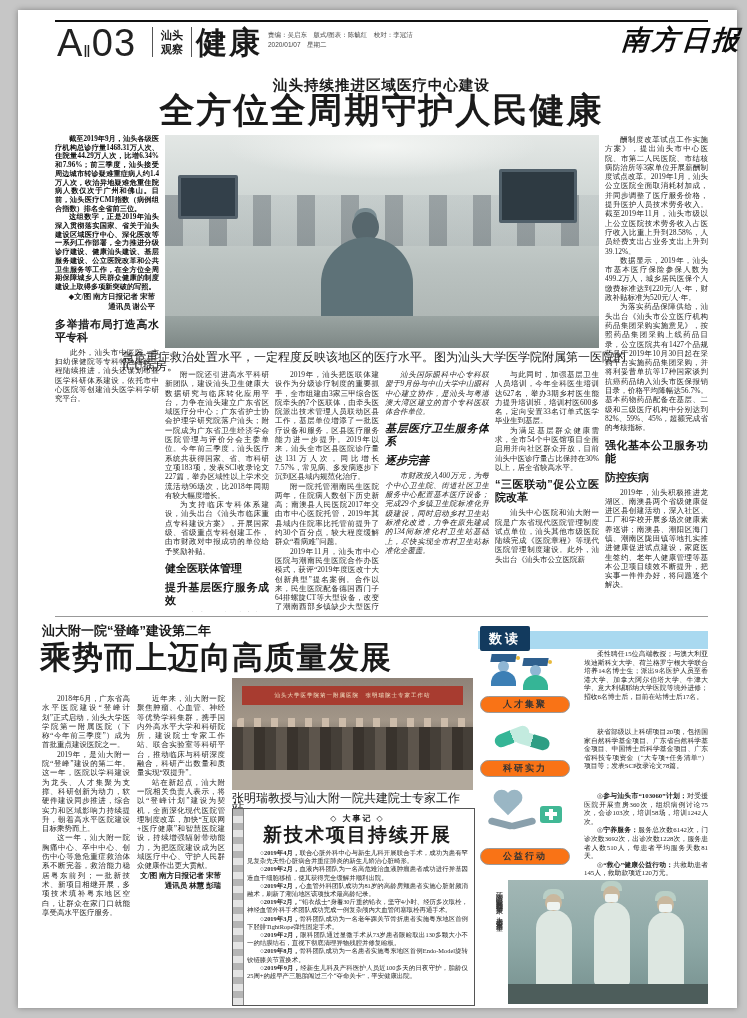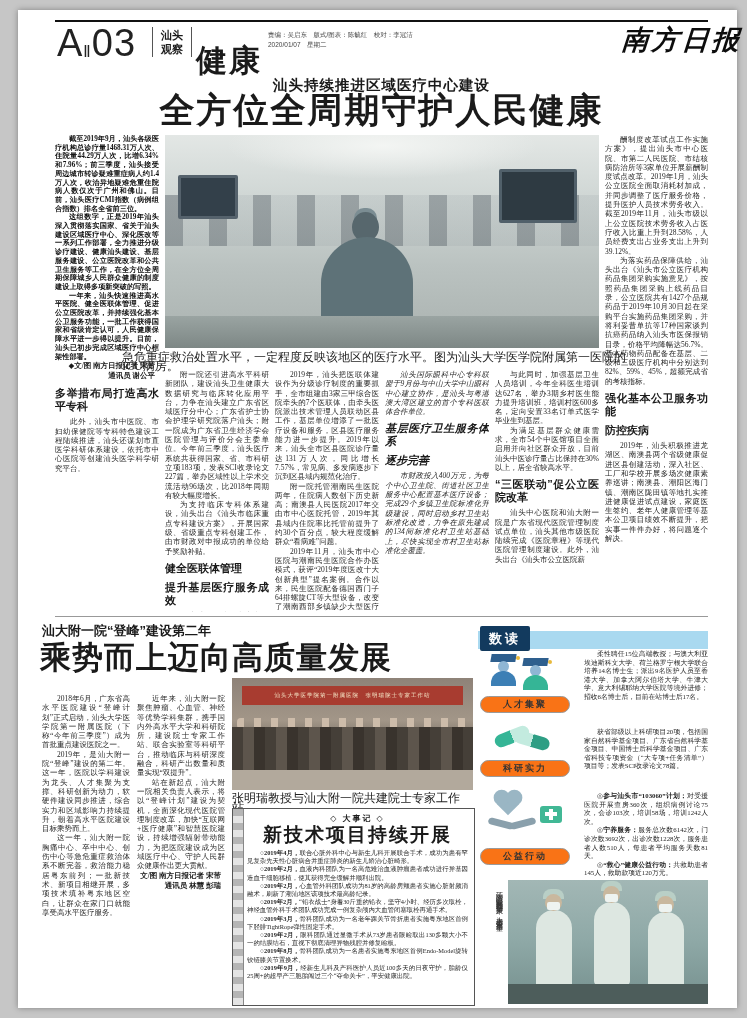--- a/index.html
+++ b/index.html
@@ -12,21 +12,21 @@
   .top-rule{left:55px;top:20px;width:653px;height:2px;background:#111;}
   .edition{left:57px;top:26px;display:flex;align-items:flex-end;
            font-family:"Liberation Sans","DejaVu Sans",sans-serif;color:#222;}
   .ed-a{font-size:38px;line-height:34px;font-weight:400;}
   .ed-r{font-size:15px;line-height:15px;margin:0 1px 1px 1px;}
   .ed-n{font-size:38px;line-height:34px;font-weight:300;letter-spacing:1px;}
   .sec-v{left:152px;top:27px;width:34px;font-family:"Liberation Sans","DejaVu Sans",sans-serif;
          font-size:11px;font-weight:700;line-height:14px;text-align:center;
          border-left:1px solid #555;border-right:1px solid #555;padding:1px 2px;}
   .topic{left:196px;top:22px;font-family:"Liberation Sans","DejaVu Sans",sans-serif;
-         font-size:31px;font-weight:900;letter-spacing:2px;margin-top:18px;}
+         font-size:31px;font-weight:900;letter-spacing:2px;}
   .credits{left:268px;top:30px;font-family:"Liberation Sans","DejaVu Sans",sans-serif;
            font-size:6.5px;line-height:10px;color:#444;}
   .brand{left:622px;top:22px;font-size:27px;font-weight:900;font-style:italic;
          letter-spacing:3px;color:#0d0d0d;transform:skewX(-4deg);}
   
   .a1-kicker{left:55px;top:76px;width:653px;text-align:center;font-size:14.5px;font-weight:700;
              font-family:"Liberation Sans","DejaVu Sans",sans-serif;letter-spacing:1px;}
   .a1-head{left:55px;top:92px;width:653px;text-align:center;font-size:35px;font-weight:900;
            letter-spacing:2px;line-height:38px;}
   .col{overflow:hidden;text-align:justify;}
@@ -142,21 +142,20 @@
       <div class="abs fig-head"></div>
       <div class="abs fig-body"></div>
     </div>
     <div class="abs icu-desk"></div>
   </div>
   <div class="abs caption" style="left:122px;top:353px;width:520px;">急危重症救治处置水平，一定程度反映该地区的医疗水平。图为汕头大学医学院附属第一医院的ICU病房。</div>
 
   <div class="abs col" style="left:55px;top:135px;width:104px;height:477px;">
       <div class="lede">截至2019年9月，汕头各级医疗机构总诊疗量1468.31万人次、住院量44.29万人次，比增6.34%和7.96%；前三季度，汕头接受周边城市转诊疑难重症病人约1.4万人次，收治异地疑难危重住院病人数仅次于广州和佛山。目前，汕头医疗CMI指数（病例组合指数）排名全省前三位。</div>
       <div class="lede">这组数字，正是2019年汕头深入贯彻落实国家、省关于汕头建设区域医疗中心、深化医改等一系列工作部署，全力推进分级诊疗建设、健康汕头建设、基层服务建设、公立医院改革和公共卫生服务等工作，在全方位全周期保障城乡人民群众健康的制度建设上取得多项新突破的写照。</div>
-      <div class="lede">一年来，汕头快速推进高水平医院、健全医联体管理、促进公立医院改革，并持续强化基本公卫服务功能，一批工作获得国家和省级肯定认可，人民健康保障水平进一步得以提升。目前，汕头已初步完成区域医疗中心框架性部署。</div>
       <div class="by">◆文/图 南方日报记者 宋芾</div>
       <div class="by">通讯员 谢公平</div>
       <div class="sh">多举措布局打造高水平专科</div>
       <div class="bp">此外，汕头市中医院、市妇幼保健院等专科特色建设工程陆续推进，汕头还谋划市直医学科研体系建设，依托市中心医院等创建汕头医学科学研究平台。</div>
     </div>
   <div class="abs col" style="left:165px;top:370px;width:104px;height:242px;">
       <div class="bp">附一院还引进高水平科研新团队，建设汕头卫生健康大数据研究与临床转化应用平台，力争在汕头建立广东省区域医疗分中心；广东省护士协会护理学研究院落户汕头；附一院成为广东省卫生经济学会医院管理与评价分会主委单位。今年前三季度，汕头医疗系统共获得国家、省、市科研立项183项，发表SCI收录论文227篇，举办区域性以上学术交流活动96场次，比2018年同期有较大幅度增长。</div>
       <div class="bp">为支持临床专科体系建设，汕头出台《汕头市临床重点专科建设方案》，开展国家级、省级重点专科创建工作，由市财政对申报成功的单位给予奖励补贴。</div>
       <div class="sh">健全医联体管理</div>
       <div class="sh">提升基层医疗服务成效</div>
@@ -174,20 +173,21 @@
       <div class="bp">市财政投入400万元，为每个中心卫生院、街道社区卫生服务中心配置基本医疗设备；完成29个乡镇卫生院标准化升级建设，同时启动乡村卫生站标准化改造，力争在原先建成的134间标准化村卫生站基础上，尽快实现全市村卫生站标准化全覆盖。</div>
     </div>
   <div class="abs col" style="left:495px;top:370px;width:104px;height:242px;">
       <div class="bp">与此同时，加强基层卫生人员培训，今年全科医生培训达627名，举办3期乡村医生能力提升培训班，培训村医600多名，定向安置33名订单式医学毕业生到基层。</div>
       <div class="bp">为满足基层群众健康需求，全市54个中医馆项目全面启用并向社区群众开放，目前汕头中医诊疗量占比保持在30%以上，居全省较高水平。</div>
       <div class="sh">“三医联动”促公立医院改革</div>
       <div class="bp">汕头中心医院和汕大附一院是广东省现代医院管理制度试点单位，汕头其他市级医院陆续完成《医院章程》等现代医院管理制度建设。此外，汕头出台《汕头市公立医院薪</div>
     </div>
   <div class="abs col" style="left:605px;top:135px;width:103px;height:477px;">
       <div class="bp">酬制度改革试点工作实施方案》，提出汕头市中心医院、市第二人民医院、市结核病防治所等3家单位开展薪酬制度试点改革。2019年1月，汕头公立医院全面取消耗材加成，并同步调整了医疗服务价格，提升医护人员技术劳务收入。截至2019年11月，汕头市级以上公立医院技术劳务收入占医疗收入比重上升到28.58%，人员经费支出占业务支出上升到39.12%。</div>
+      <div class="bp">数据显示，2019年，汕头市基本医疗保险参保人数为499.2万人，城乡居民医保个人缴费标准达到220元/人·年，财政补贴标准为520元/人·年。</div>
       <div class="bp">为落实药品保障供给，汕头出台《汕头市公立医疗机构药品集团采购实施意见》，按照药品集团采购上线药品目录，公立医院共有1427个品规药品于2019年10月30日起在采购平台实施药品集团采购，并将利妥昔单抗等17种国家谈判抗癌药品纳入汕头市医保报销目录，价格平均降幅达56.7%。基本药物药品配备在基层、二级和三级医疗机构中分别达到82%、59%、45%，超额完成省的考核指标。</div>
       <div class="sh">强化基本公卫服务功能</div>
       <div class="sh">防控疾病</div>
       <div class="bp">2019年，汕头积极推进龙湖区、南澳县两个省级健康促进区县创建活动，深入社区、工厂和学校开展多场次健康素养巡讲；南澳县、潮阳区海门镇、潮南区陇田镇等地扎实推进健康促进试点建设，家庭医生签约、老年人健康管理等基本公卫项目绩效不断提升，把实事一件件办好，将问题逐个解决。</div>
     </div>
 
   <div class="abs rule-mid"></div>
 
   <div class="abs a2-head">乘势而上迈向高质量发展</div>
   <div class="abs a2-kicker">汕大附一院“登峰”建设第二年</div>

